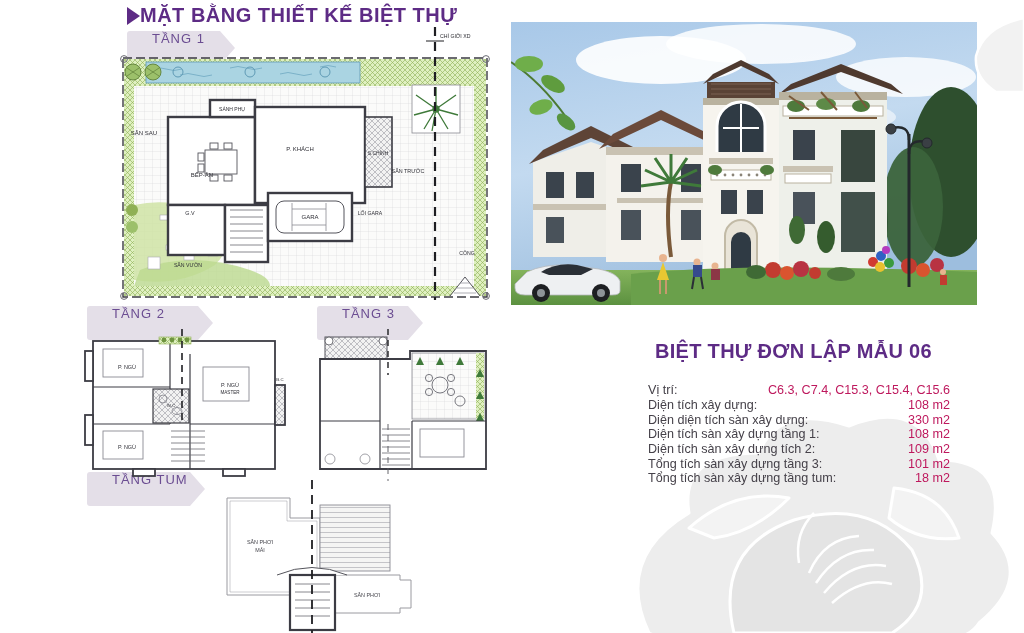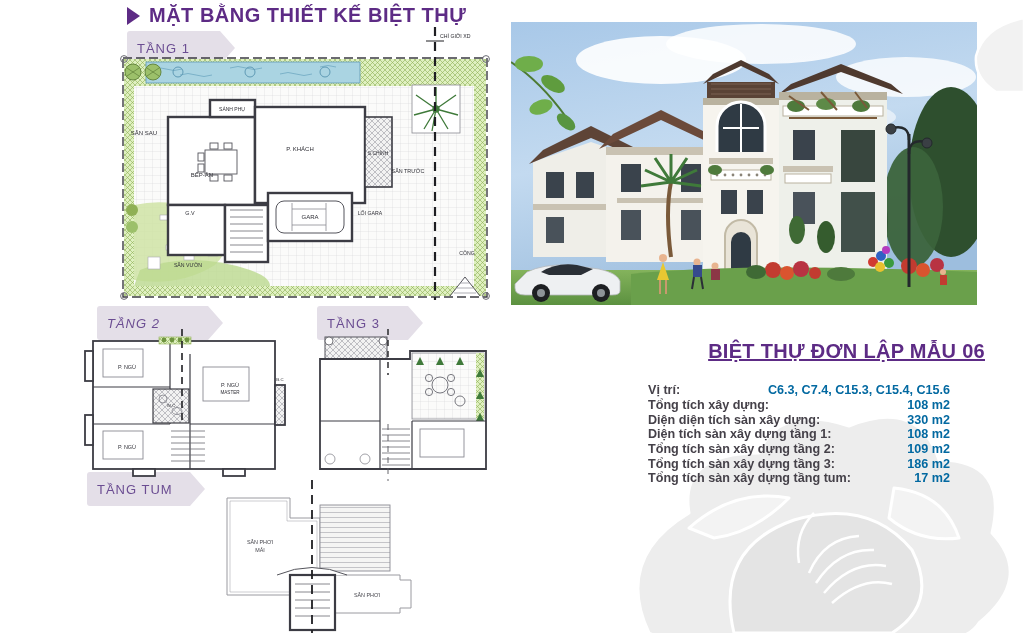--- a/index.html
+++ b/index.html
@@ -1,39 +1,39 @@
 <!DOCTYPE html>
 <html><head>
 <meta charset="utf-8">
 <style>
   html,body{margin:0;padding:0;background:#fff;}
   .page{position:relative;width:1024px;height:633px;background:#ffffff;overflow:hidden;
         font-family:"Liberation Sans",sans-serif;}
   
-  .title-row{position:absolute;left:127px;top:4px;display:flex;align-items:center;gap:9px;justify-content:space-between;}
+  .title-row{position:absolute;left:127px;top:4px;display:flex;align-items:center;justify-content:space-between;}
   .tri{width:0;height:0;border-left:13px solid #5d2b85;border-top:9px solid transparent;border-bottom:9px solid transparent;}
   .page-title{font-size:20px;font-weight:bold;color:#5d2b85;letter-spacing:.5px;white-space:nowrap;}
   
   .banner{position:absolute;height:34px;background:#e4dfe8;color:#6b4d92;font-size:13px;
-          letter-spacing:1px;display:flex;align-items:center;padding-left:10px;box-sizing:border-box;
+          letter-spacing:1px;display:flex;padding-left:25px;box-sizing:border-box;
           clip-path:polygon(0 0,calc(100% - 15px) 0,100% 50%,calc(100% - 15px) 100%,0 100%);
           border-radius:3px 0 0 3px;}
   .b1{left:127px;top:31px;width:108px;}
-  .b2{left:97px;top:306px;width:126px;font-style:italic;}
+  .b2{left:87px;top:306px;width:126px;}
   .b3{left:317px;top:306px;width:106px;}
   .b4{left:87px;top:472px;width:118px;}
   .plan{position:absolute;}
   .photo{position:absolute;left:511px;top:22px;width:466px;height:283px;overflow:hidden;}
   
-  .spec-title{position:absolute;left:655px;top:340px;width:330px;text-align:right;
-              font-size:20px;font-weight:bold;color:#5d2b85;letter-spacing:.3px;z-index:3;text-decoration:underline;}
-  .spec-table{position:absolute;left:648px;top:383px;width:302px;z-index:3;font-weight:bold;}
+  .spec-title{position:absolute;left:655px;top:340px;width:330px;text-align:left;
+              font-size:20px;font-weight:bold;color:#5d2b85;letter-spacing:.3px;z-index:3;}
+  .spec-table{position:absolute;left:648px;top:383px;width:302px;z-index:3;}
   .spec-row{display:flex;justify-content:space-between;height:14.7px;align-items:center;}
   .spec-label{font-size:12.6px;color:#454149;}
-  .spec-value{font-size:12.6px;color:#0369a1;text-align:center;}
+  .spec-value{font-size:12.6px;color:#be185d;text-align:center;}
   .wm{position:absolute;z-index:1;}
   svg text{font-family:"Liberation Sans",sans-serif;}
 </style>
 </head>
 <body>
 
 <div class="page">
 
   <svg width="0" height="0" style="position:absolute">
     <defs>
@@ -438,38 +438,38 @@
     </svg>
   </div>
 
   <div class="spec-title">BIỆT THỰ ĐƠN LẬP MẪU 06</div>
   <div class="spec-table">
     <div class="spec-row">
         <span class="spec-label">Vị trí:</span>
         <span class="spec-value">C6.3, C7.4, C15.3, C15.4, C15.6</span>
       </div>
     <div class="spec-row">
-        <span class="spec-label">Tổng tích xây dựng:</span>
+        <span class="spec-label">Diện tích xây dựng:</span>
         <span class="spec-value">108 m2</span>
       </div>
     <div class="spec-row">
         <span class="spec-label">Diện diện tích sàn xây dựng:</span>
         <span class="spec-value">330 m2</span>
       </div>
     <div class="spec-row">
         <span class="spec-label">Diện tích sàn xây dựng tầng 1:</span>
         <span class="spec-value">108 m2</span>
       </div>
     <div class="spec-row">
-        <span class="spec-label">Tổng tích sàn xây dựng tầng 2:</span>
+        <span class="spec-label">Diện tích sàn xây dựng tích 2:</span>
         <span class="spec-value">109 m2</span>
       </div>
     <div class="spec-row">
         <span class="spec-label">Tổng tích sàn xây dựng tầng 3:</span>
-        <span class="spec-value">186 m2</span>
+        <span class="spec-value">101 m2</span>
       </div>
     <div class="spec-row">
         <span class="spec-label">Tổng tích sàn xây dựng tầng tum:</span>
-        <span class="spec-value">17 m2</span>
+        <span class="spec-value">18 m2</span>
       </div>
   </div>
 
 </div>
 
 </body></html>

